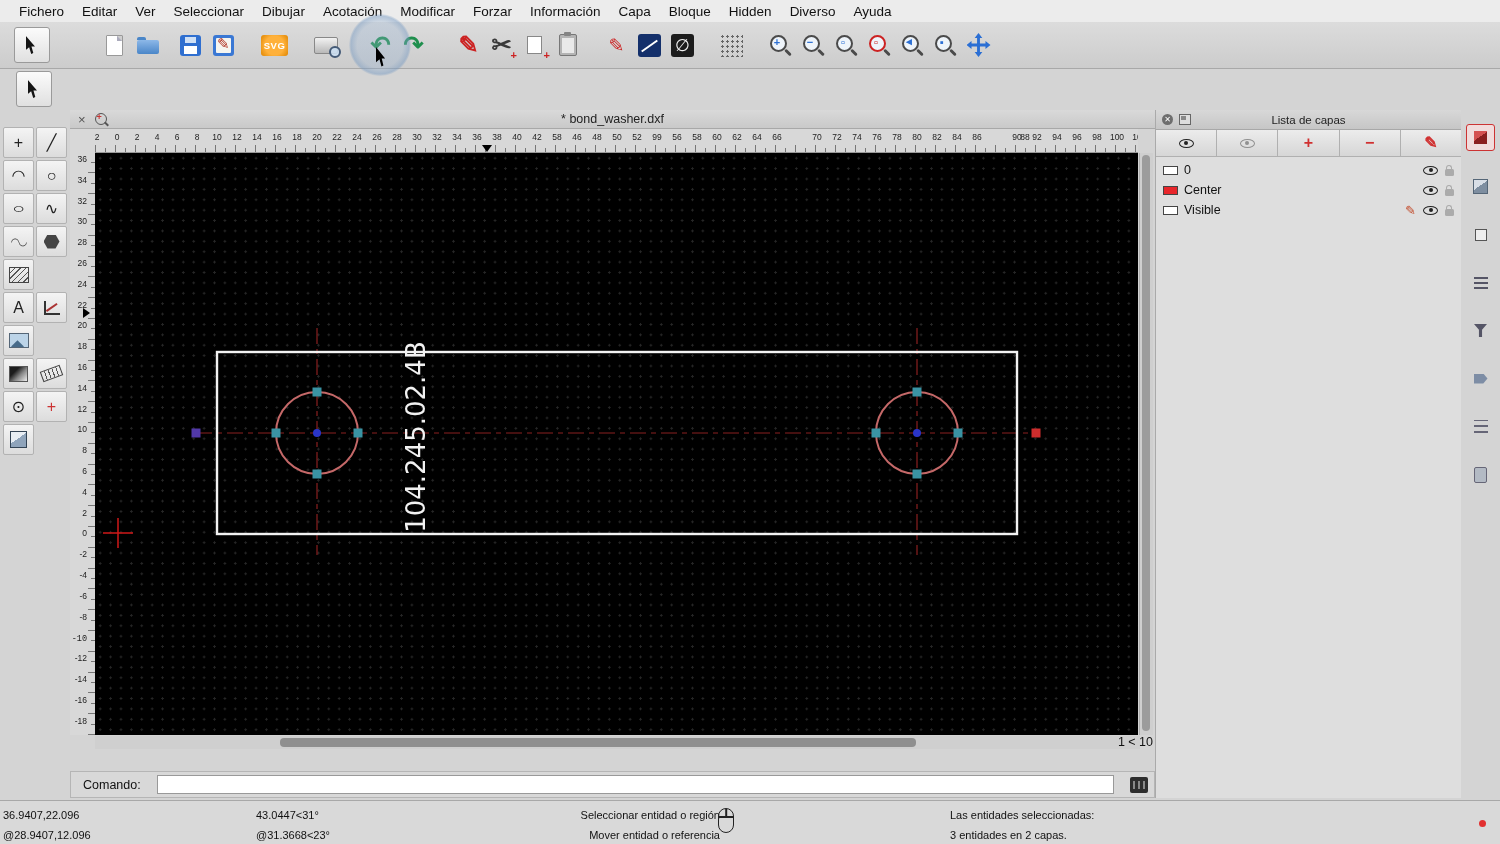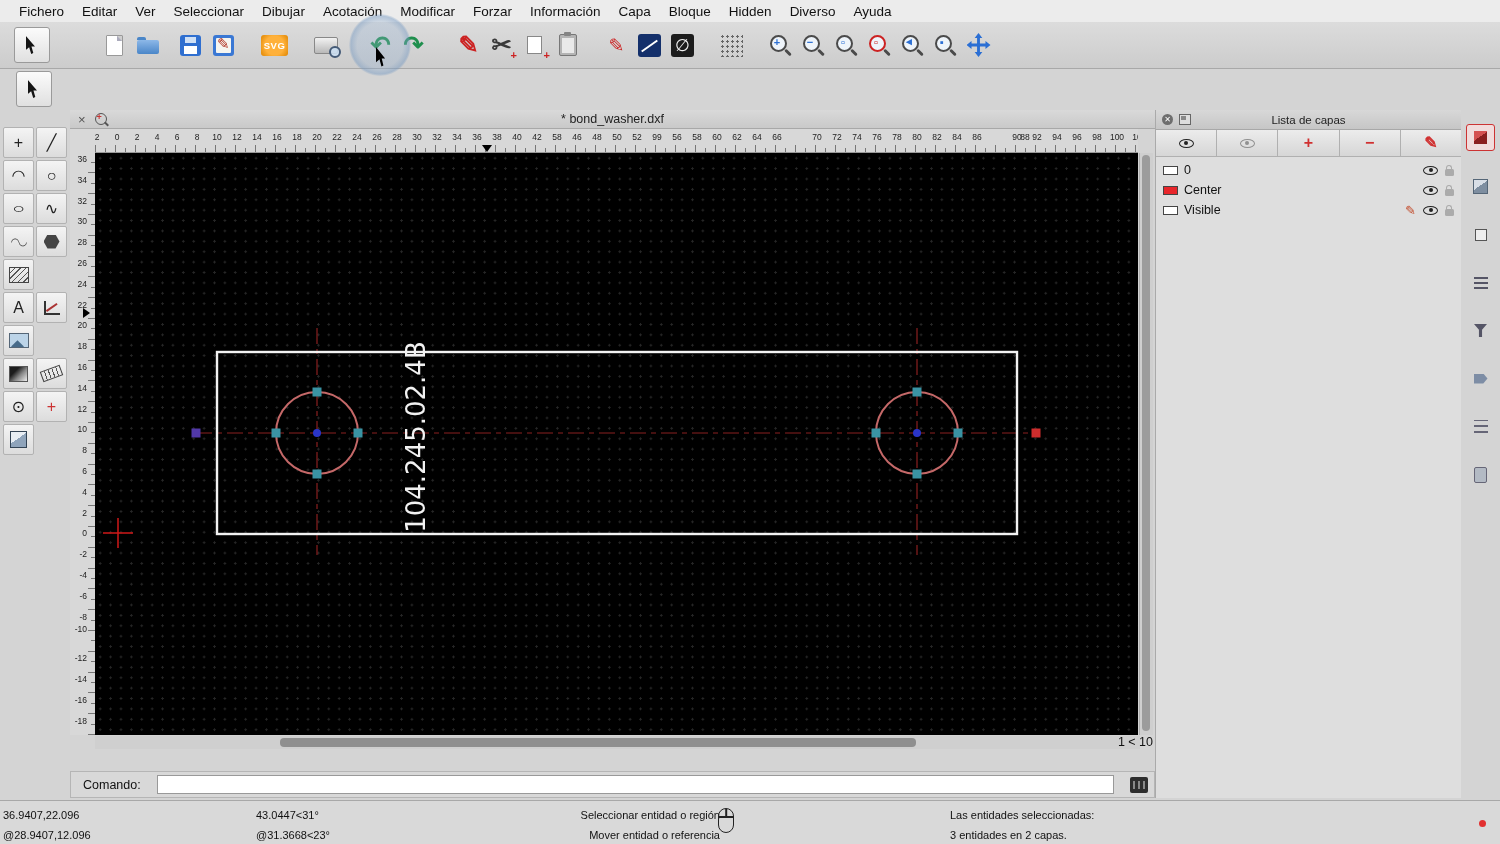--- a/index.html
+++ b/index.html
@@ -425,21 +425,21 @@
         <span class="rl" style="top: 271.4px;">10</span>
         <span class="rl" style="top: 292.2px;">8</span>
         <span class="rl" style="top: 313px;">6</span>
         <span class="rl" style="top: 333.8px;">4</span>
         <span class="rl" style="top: 354.6px;">2</span>
         <span class="rl" style="top: 375.4px;">0</span>
         <span class="rl" style="top: 396.2px;">-2</span>
         <span class="rl" style="top: 417px;">-4</span>
         <span class="rl" style="top: 437.8px;">-6</span>
         <span class="rl" style="top: 458.6px;">-8</span>
-        <span class="rl" style="top: 471px;">-10</span>
+        <span class="rl" style="top: 481px; font-family: Liberation Mono, monospace;">-10</span>
         <span class="rl" style="top: 500.2px;">-12</span>
         <span class="rl" style="top: 521px;">-14</span>
         <span class="rl" style="top: 541.8px;">-16</span>
         <span class="rl" style="top: 562.6px;">-18</span>
       </div>
     <div id="canvas">
       <svg id="draw" viewBox="0 0 1043 582">
           <line x1="101" y1="280" x2="941" y2="280" stroke="#8a2020" stroke-width="1.2" stroke-dasharray="16 5 5 5"></line>
           <line x1="222" y1="175" x2="222" y2="402" stroke="#8a2020" stroke-width="1.2" stroke-dasharray="16 5 5 5"></line>
           <line x1="822" y1="175" x2="822" y2="402" stroke="#8a2020" stroke-width="1.2" stroke-dasharray="16 5 5 5"></line>

